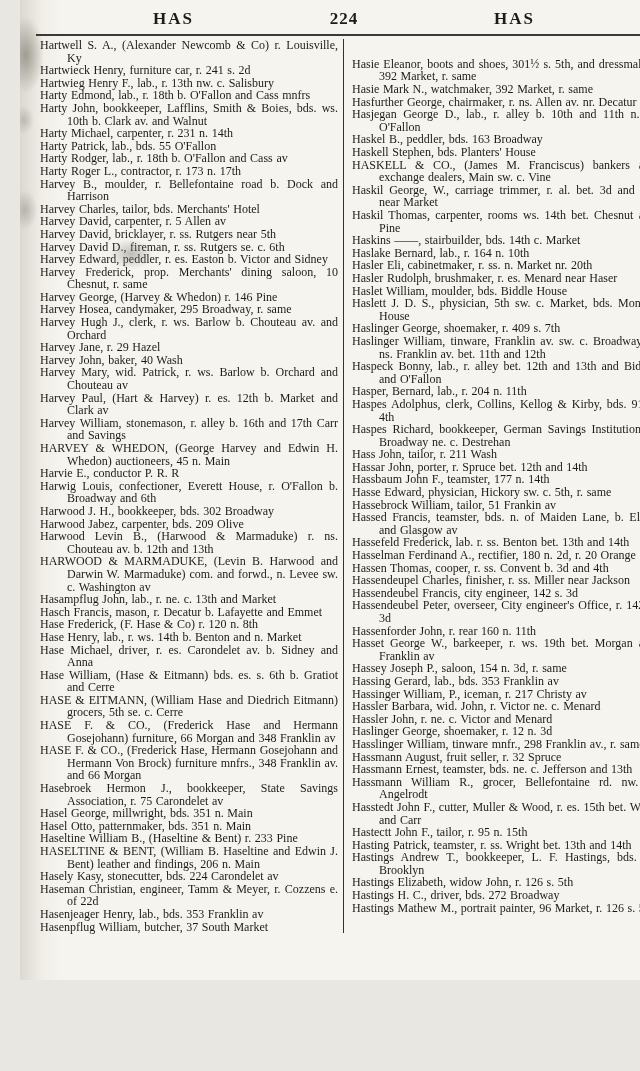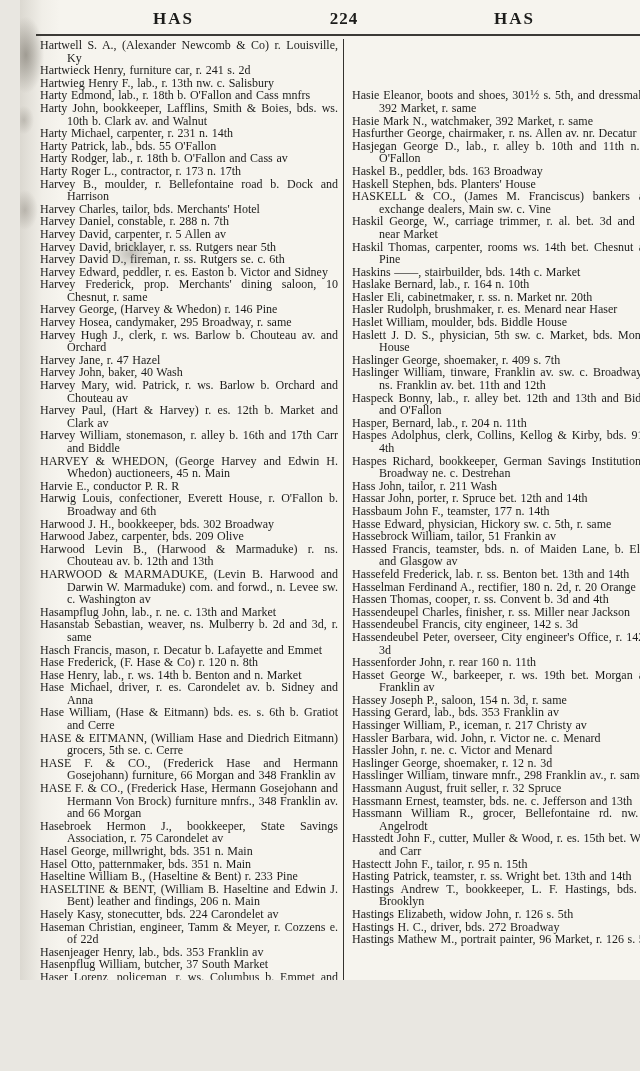--- a/index.html
+++ b/index.html
@@ -87,61 +87,58 @@
         <p class="entry">Hartwieck Henry, furniture car, r. 241 s. 2d</p>
         <p class="entry">Hartwieg Henry F., lab., r. 13th nw. c. Salisbury</p>
         <p class="entry">Harty Edmond, lab., r. 18th b. O'Fallon and Cass mnfrs</p>
         <p class="entry">Harty John, bookkeeper, Lafflins, Smith &amp; Boies, bds. ws. 10th b. Clark av. and Walnut</p>
         <p class="entry">Harty Michael, carpenter, r. 231 n. 14th</p>
         <p class="entry">Harty Patrick, lab., bds. 55 O'Fallon</p>
         <p class="entry">Harty Rodger, lab., r. 18th b. O'Fallon and Cass av</p>
         <p class="entry">Harty Roger L., contractor, r. 173 n. 17th</p>
         <p class="entry">Harvey B., moulder, r. Bellefontaine road b. Dock and Harrison</p>
         <p class="entry">Harvey Charles, tailor, bds. Merchants' Hotel</p>
-        <p class="entry">Harvey Daniel, constable, r. 288 n. 7th</p>
         <p class="entry">Harvey David, carpenter, r. 5 Allen av</p>
         <p class="entry">Harvey David, bricklayer, r. ss. Rutgers near 5th</p>
         <p class="entry">Harvey David D., fireman, r. ss. Rutgers se. c. 6th</p>
         <p class="entry">Harvey Edward, peddler, r. es. Easton b. Victor and Sidney</p>
         <p class="entry">Harvey Frederick, prop. Merchants' dining saloon, 10 Chesnut, r. same</p>
         <p class="entry">Harvey George, (Harvey &amp; Whedon) r. 146 Pine</p>
         <p class="entry">Harvey Hosea, candymaker, 295 Broadway, r. same</p>
         <p class="entry">Harvey Hugh J., clerk, r. ws. Barlow b. Chouteau av. and Orchard</p>
-        <p class="entry">Harvey Jane, r. 47 Hazel</p>
+        <p class="entry">Harvey Jane, r. 29 Hazel</p>
         <p class="entry">Harvey John, baker, 40 Wash</p>
         <p class="entry">Harvey Mary, wid. Patrick, r. ws. Barlow b. Orchard and Chouteau av</p>
         <p class="entry">Harvey Paul, (Hart &amp; Harvey) r. es. 12th b. Market and Clark av</p>
-        <p class="entry">Harvey William, stonemason, r. alley b. 16th and 17th Carr and Biddle</p>
+        <p class="entry">Harvey William, stonemason, r. alley b. 16th and 17th Carr and Savings</p>
         <p class="entry">HARVEY &amp; WHEDON, (George Harvey and Edwin H. Whedon) auctioneers, 45 n. Main</p>
         <p class="entry">Harvie E., conductor P. R. R</p>
         <p class="entry">Harwig Louis, confectioner, Everett House, r. O'Fallon b. Broadway and 6th</p>
         <p class="entry">Harwood J. H., bookkeeper, bds. 302 Broadway</p>
         <p class="entry">Harwood Jabez, carpenter, bds. 209 Olive</p>
         <p class="entry">Harwood Levin B., (Harwood &amp; Marmaduke) r. ns. Chouteau av. b. 12th and 13th</p>
         <p class="entry">HARWOOD &amp; MARMADUKE, (Levin B. Harwood and Darwin W. Marmaduke) com. and forwd., n. Levee sw. c. Washington av</p>
         <p class="entry">Hasampflug John, lab., r. ne. c. 13th and Market</p>
-        <p class="entry">Hasanstab Sebastian, weaver, ns. Mulberry b. 2d and 3d, r. same</p>
         <p class="entry">Hasch Francis, mason, r. Decatur b. Lafayette and Emmet</p>
         <p class="entry">Hase Frederick, (F. Hase &amp; Co) r. 120 n. 8th</p>
         <p class="entry">Hase Henry, lab., r. ws. 14th b. Benton and n. Market</p>
         <p class="entry">Hase Michael, driver, r. es. Carondelet av. b. Sidney and Anna</p>
         <p class="entry">Hase William, (Hase &amp; Eitmann) bds. es. s. 6th b. Gratiot and Cerre</p>
         <p class="entry">HASE &amp; EITMANN, (William Hase and Diedrich Eitmann) grocers, 5th se. c. Cerre</p>
         <p class="entry">HASE F. &amp; CO., (Frederick Hase and Hermann Gosejohann) furniture, 66 Morgan and 348 Franklin av</p>
         <p class="entry">HASE F. &amp; CO., (Frederick Hase, Hermann Gosejohann and Hermann Von Brock) furniture mnfrs., 348 Franklin av. and 66 Morgan</p>
         <p class="entry">Hasebroek Hermon J., bookkeeper, State Savings Association, r. 75 Carondelet av</p>
         <p class="entry">Hasel George, millwright, bds. 351 n. Main</p>
         <p class="entry">Hasel Otto, patternmaker, bds. 351 n. Main</p>
         <p class="entry">Haseltine William B., (Haseltine &amp; Bent) r. 233 Pine</p>
         <p class="entry">HASELTINE &amp; BENT, (William B. Haseltine and Edwin J. Bent) leather and findings, 206 n. Main</p>
         <p class="entry">Hasely Kasy, stonecutter, bds. 224 Carondelet av</p>
         <p class="entry">Haseman Christian, engineer, Tamm &amp; Meyer, r. Cozzens e. of 22d</p>
         <p class="entry">Hasenjeager Henry, lab., bds. 353 Franklin av</p>
         <p class="entry">Hasenpflug William, butcher, 37 South Market</p>
-        <p class="entry">Haser Lorenz, policeman, r. ws. Columbus b. Emmet and L'esperance</p>
       </div>
     <div class="col-divider"></div>
     <div class="col col-right">
         <p class="entry">Hasie Eleanor, boots and shoes, 301½ s. 5th, and dressmaker, 392 Market, r. same</p>
         <p class="entry">Hasie Mark N., watchmaker, 392 Market, r. same</p>
         <p class="entry">Hasfurther George, chairmaker, r. ns. Allen av. nr. Decatur</p>
         <p class="entry">Hasjegan George D., lab., r. alley b. 10th and 11th n. of O'Fallon</p>
         <p class="entry">Haskel B., peddler, bds. 163 Broadway</p>
         <p class="entry">Haskell Stephen, bds. Planters' House</p>
         <p class="entry">HASKELL &amp; CO., (James M. Franciscus) bankers and exchange dealers, Main sw. c. Vine</p>

